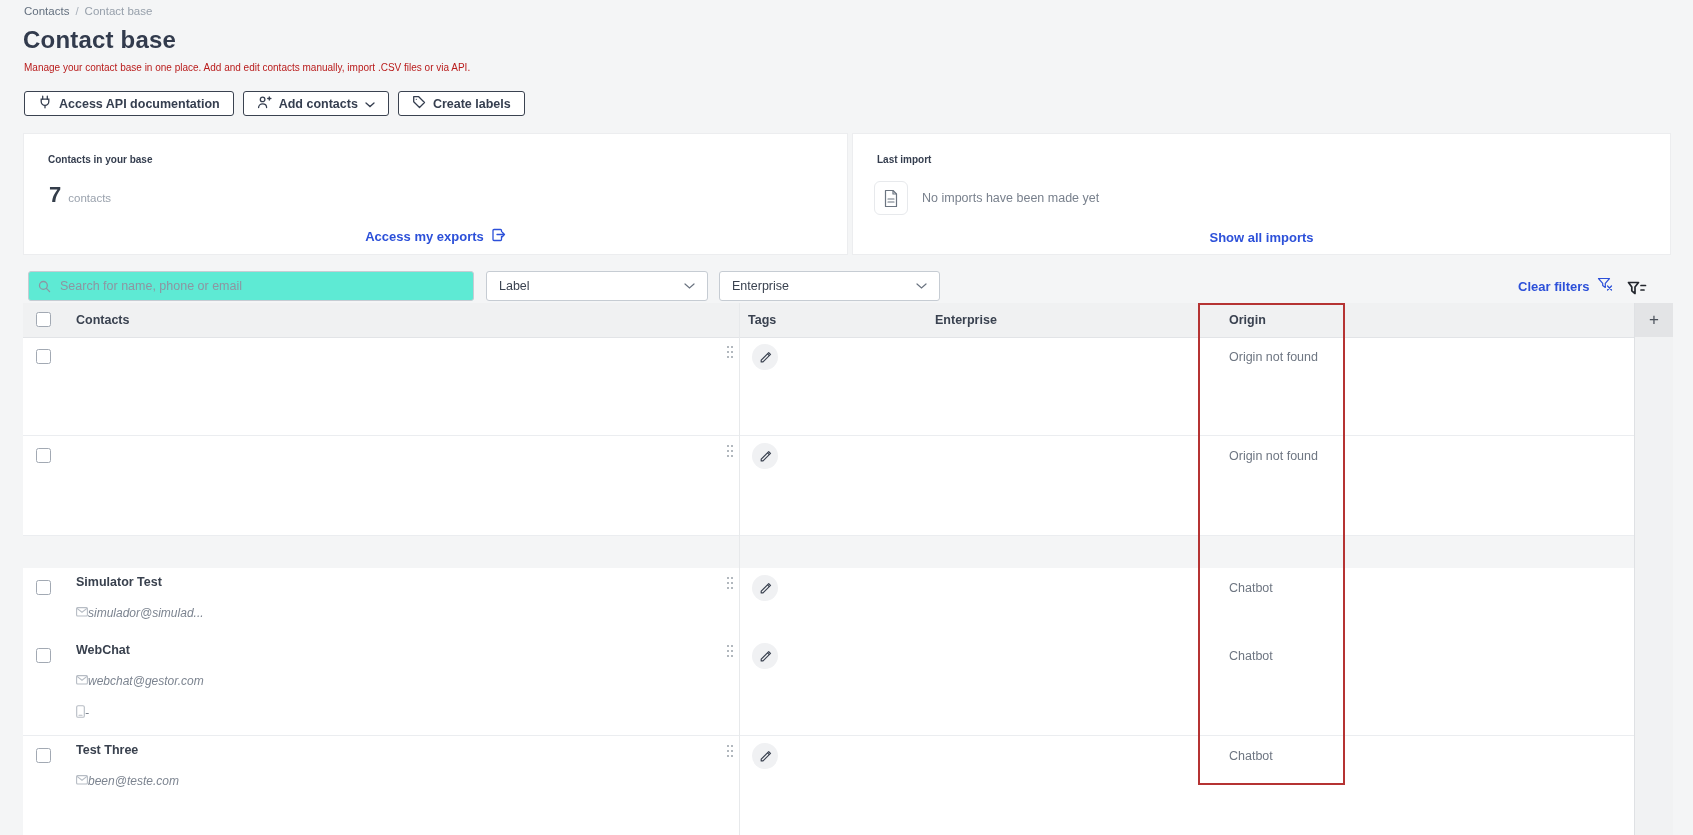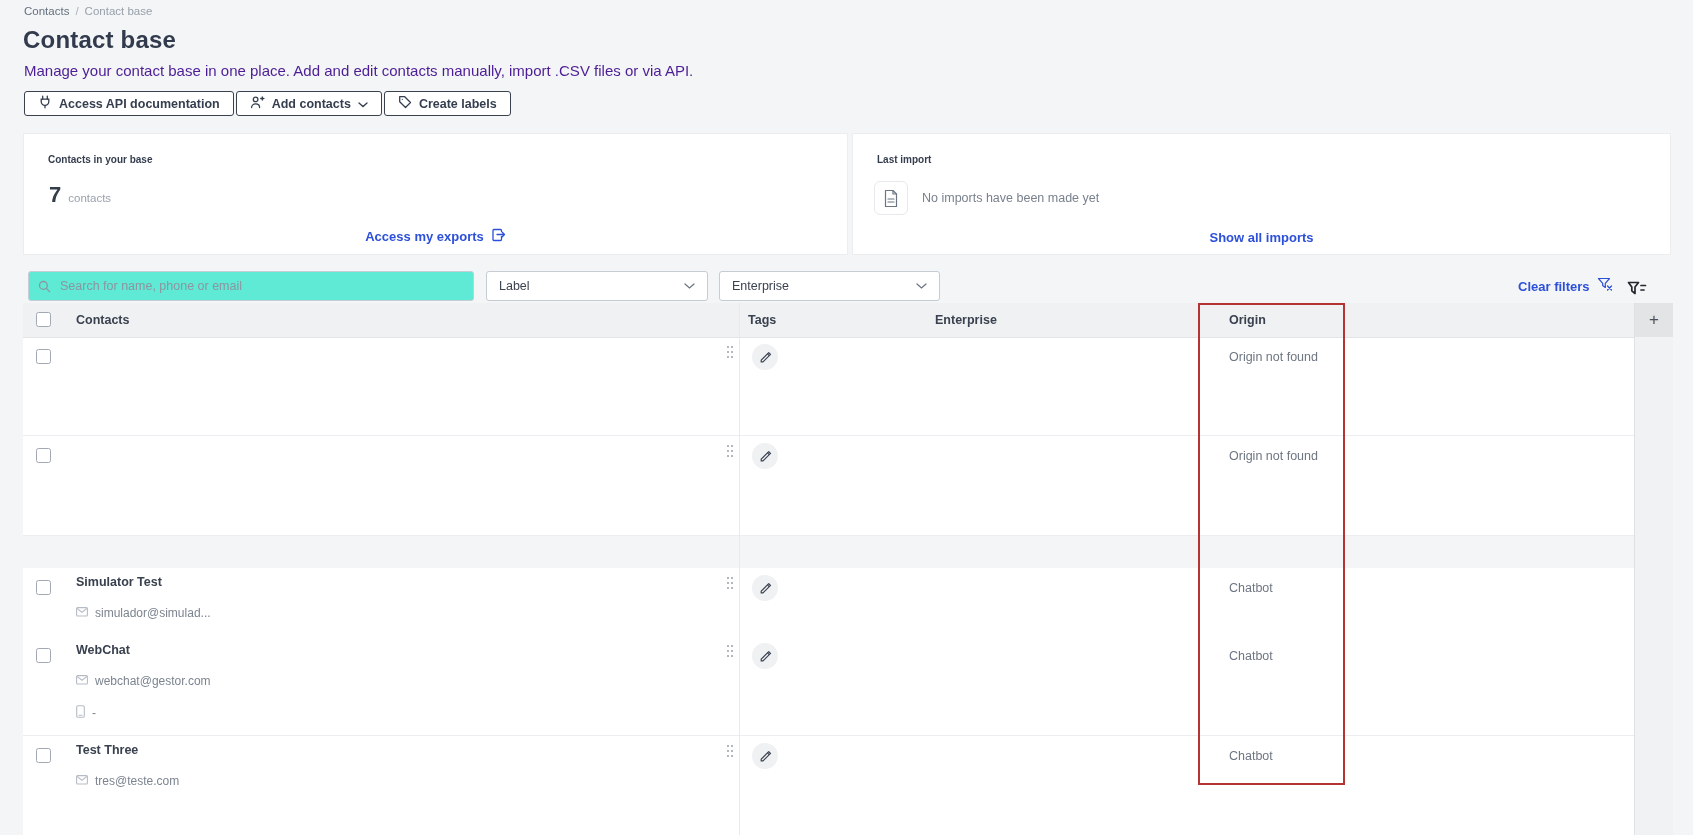--- a/index.html
+++ b/index.html
@@ -4,24 +4,24 @@
 <style>
   html,body{margin:0;padding:0;background:#e9eaec;}
   .page{position:relative;width:1693px;height:835px;background:#f4f5f6;overflow:hidden;
         font-family:"Liberation Sans","DejaVu Sans",sans-serif;color:#353e4f;padding-left:24px;}
 
   
   .breadcrumb{position:absolute;left:24px;top:5px;font-size:11.5px;color:#64707f;display:flex;gap:6px;align-items:center;}
   .breadcrumb .crumb-current{color:#97a0ab;}
   .breadcrumb .sep{color:#a8b0ba;}
   .page-title{position:absolute;left:23px;top:26px;font-size:24px;font-weight:700;color:#323b4d;letter-spacing:.2px;}
-  .page-subtitle{position:absolute;left:24px;top:62px;font-size:15px;color:#4c1d95;}
-
-  
-  .toolbar{position:absolute;left:24px;top:91px;display:flex;gap:2px;}
+  .page-subtitle{position:absolute;left:24px;top:62px;font-size:10px;color:#b91c1c;}
+
+  
+  .toolbar{position:absolute;left:24px;top:91px;display:flex;gap:9px;}
   .btn{display:inline-flex;align-items:center;gap:7px;height:25px;padding:0 13px;background:#fff;
        border:1px solid #3a4250;border-radius:3px;font-size:12.5px;font-weight:600;color:#353e4f;cursor:pointer;
        font-family:inherit;}
   .btn svg{flex:none;}
 
   
   .card{position:absolute;top:134px;height:120px;background:#fff;box-shadow:0 0 0 1px rgba(40,50,70,.04);}
   .card-left{left:24px;width:823px;}
   .card-right{left:853px;width:817px;}
   .card-title{position:absolute;left:24px;top:20px;font-size:10px;font-weight:700;color:#353e4f;}
@@ -58,21 +58,21 @@
   .rail{position:absolute;left:1634px;top:303px;width:38px;bottom:0;background:#f1f2f3;border-left:1px solid #dfe1e4;z-index:3;}
   .rail-head{height:34px;background:#e3e4e6;display:flex;align-items:center;justify-content:center;
              font-size:17px;color:#4a505a;cursor:pointer;}
 
   .colsep{position:absolute;left:739px;top:303px;bottom:0;width:1px;background:#e7e9eb;z-index:6;}
 
   .row{position:absolute;left:23px;width:1611px;background:#fff;border-bottom:1px solid #ebedf0;box-sizing:border-box;z-index:1;}
   .row .cbx{position:absolute;left:13px;top:12px;}
   .contact{position:absolute;left:53px;top:6px;}
   .cname{font-size:12.5px;font-weight:700;color:#39414e;line-height:16px;margin-bottom:7px;}
-  .cline{display:flex;align-items:center;gap:7px;font-size:12px;color:#7c8490;line-height:15px;margin-top:16px;}
+  .cline{display:flex;align-items:center;font-size:12px;color:#7c8490;line-height:15px;margin-top:16px;font-style:italic;}
   .kebab{position:absolute;left:703px;top:8px;width:10px;height:16px;cursor:pointer;}
   .dots{position:absolute;left:1px;top:1px;width:2px;height:2px;border-radius:50%;background:#99a0a8;
         box-shadow:4px 0 0 #99a0a8,0 5px 0 #99a0a8,4px 5px 0 #99a0a8,0 10px 0 #99a0a8,4px 10px 0 #99a0a8;}
   .pencil{position:absolute;left:729px;top:7px;width:26px;height:26px;border:none;border-radius:50%;background:#f0f1f3;
           display:flex;align-items:center;justify-content:center;cursor:pointer;}
   .origin{position:absolute;left:1206px;top:13px;font-size:12.5px;color:#6e7682;}
 
   
   .red-box{position:absolute;left:1198px;top:303px;width:147px;height:482px;border:2px solid #b53333;
            box-sizing:border-box;z-index:20;pointer-events:none;}
@@ -325,21 +325,21 @@
     <span class="cbx"></span>
     <div class="contact">
       <div class="cname">Test Three</div>
       <div class="cline">
         <span>
           <svg width="12" height="10" viewBox="0 0 12 10" fill="none" stroke="#b6bcc4" stroke-width="1.1">
             <rect x="0.6" y="0.6" width="10.8" height="8.4" rx="1"></rect>
               <path d="M1 1.4l5 3.8 5-3.8"></path>
           </svg>
         </span>
-        <span>tres@teste.com</span>
+        <span>been@teste.com</span>
       </div>
     </div>
     <span class="kebab">
         <i class="dots"></i>
       </span>
     <button class="pencil">
       <svg width="13" height="13" viewBox="0 0 13 13" fill="none" stroke="#3a4250" stroke-width="1.2" stroke-linejoin="round">
         <path d="M9.7 1.6l1.8 1.8-7.5 7.5H2.2V9.1z"></path>
           <path d="M8.5 2.8l1.8 1.8"></path>
       </svg>

